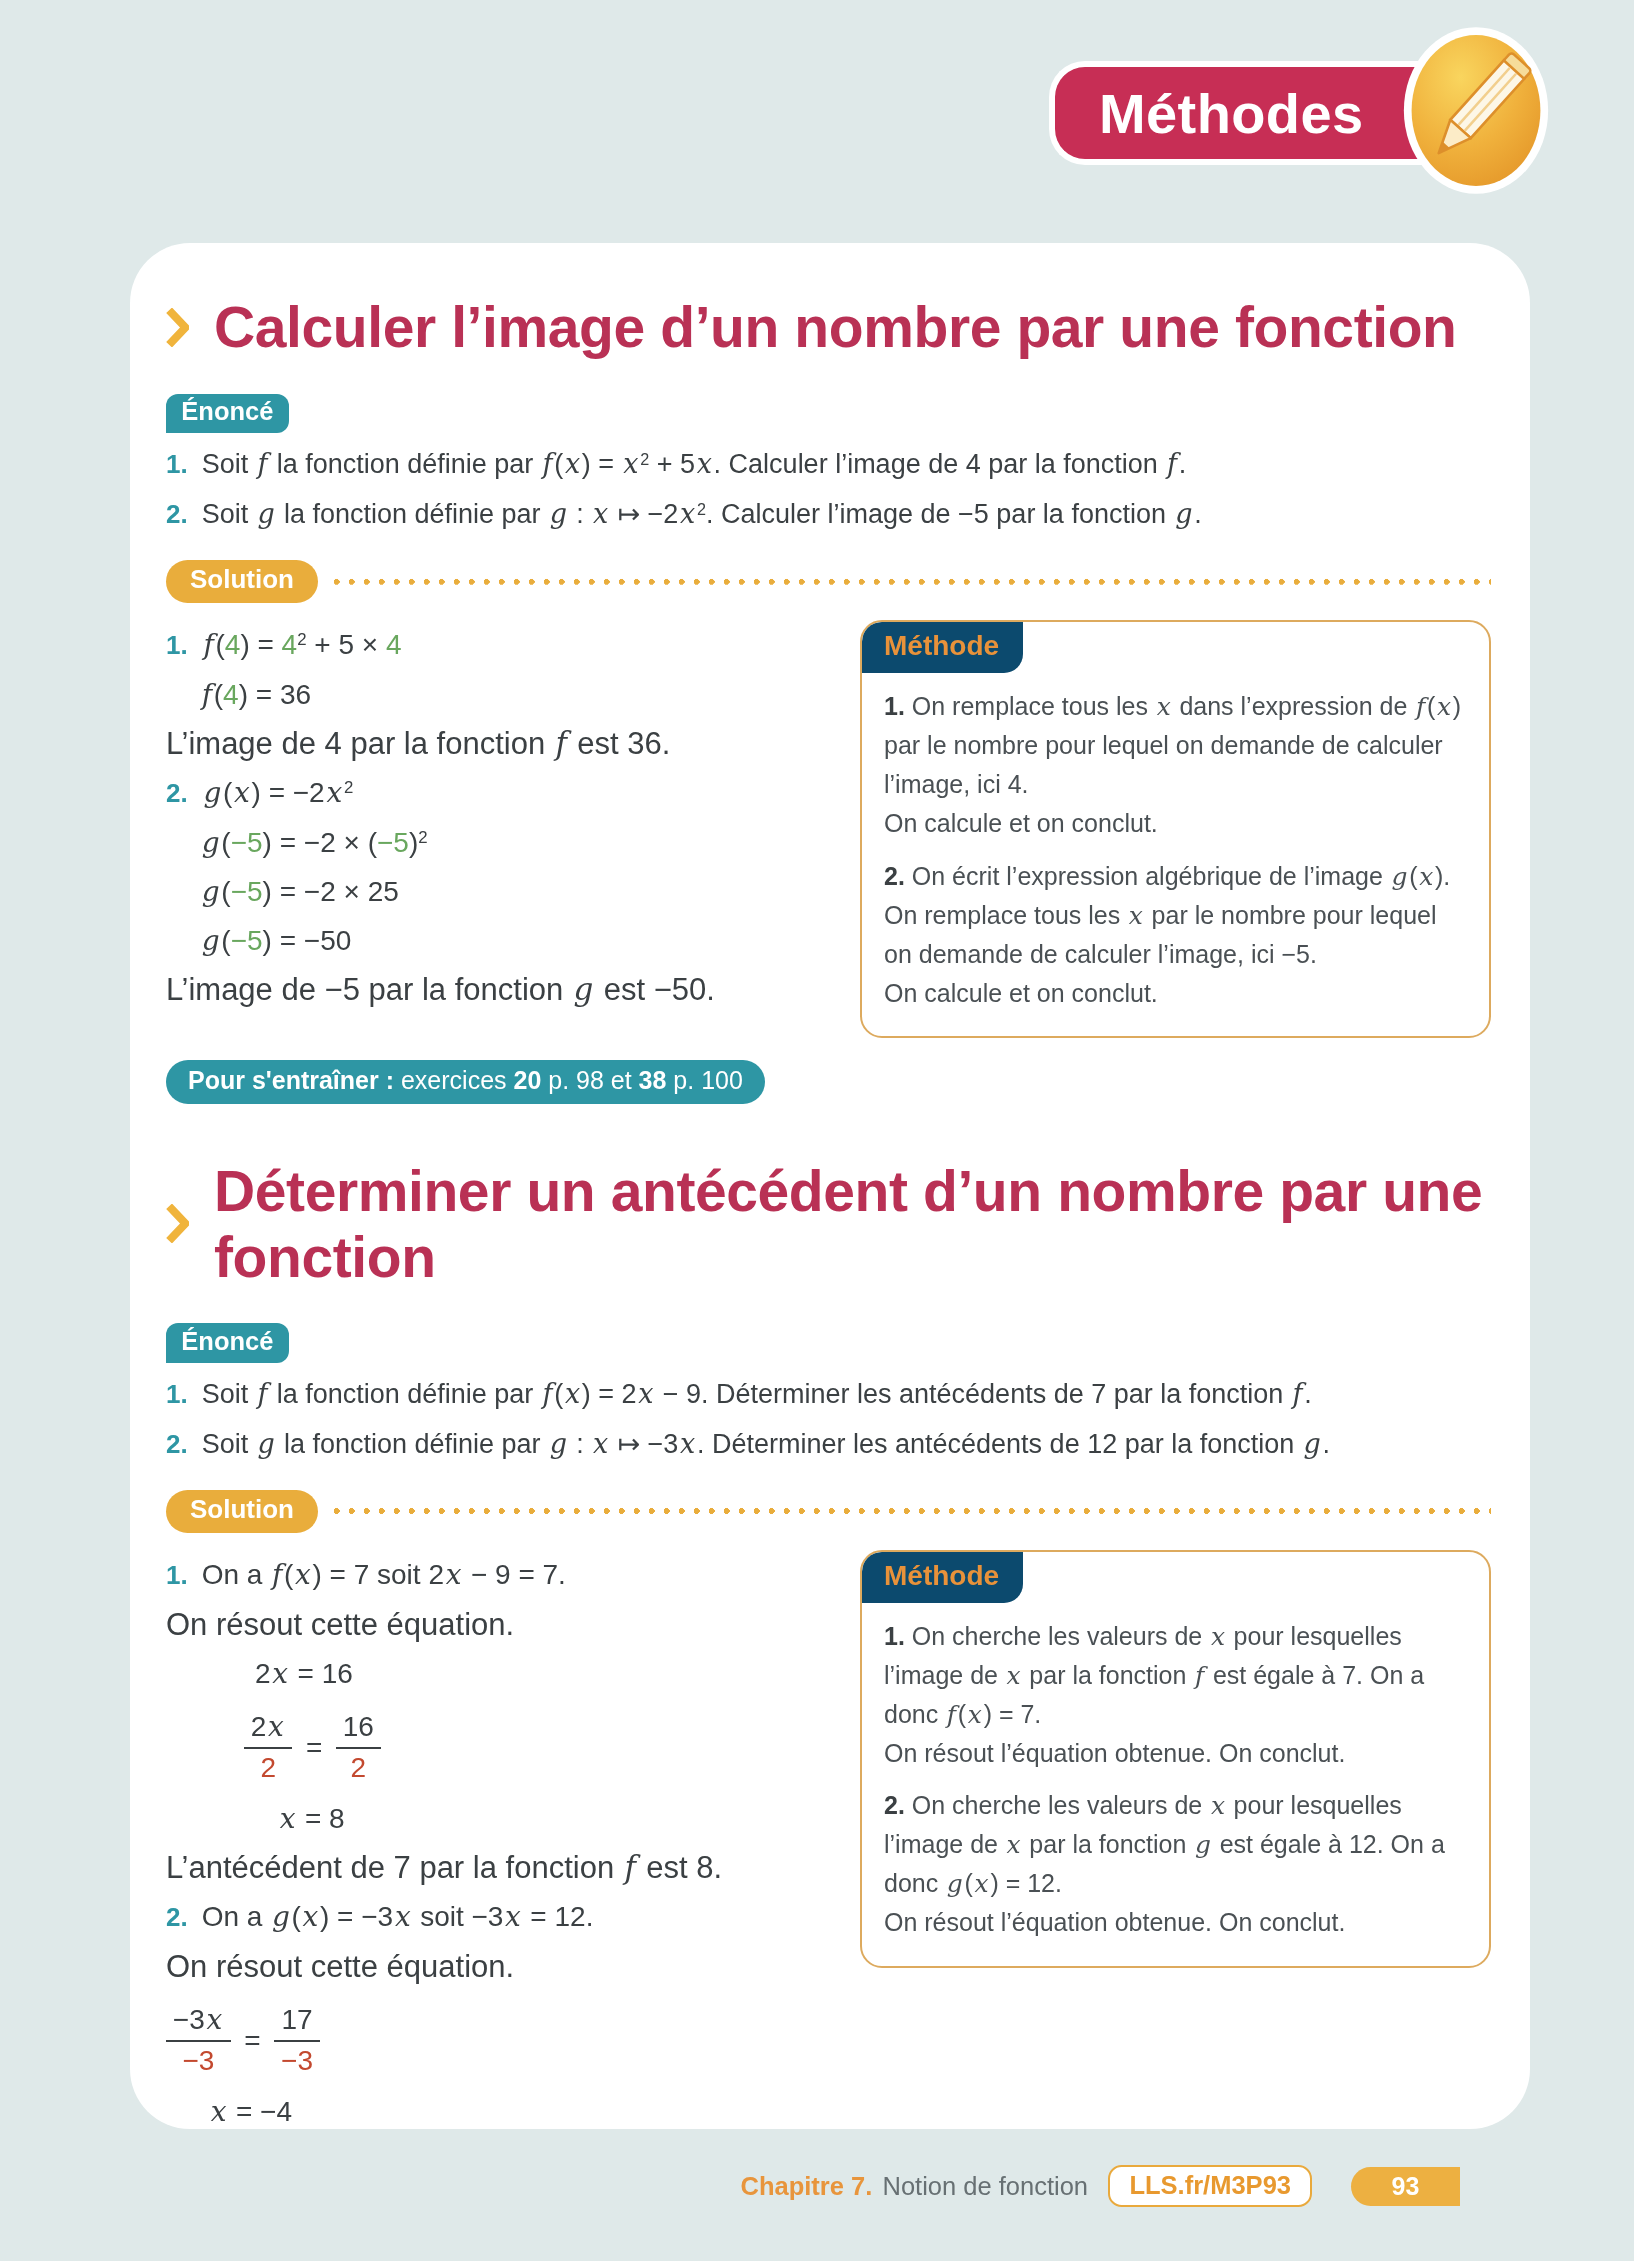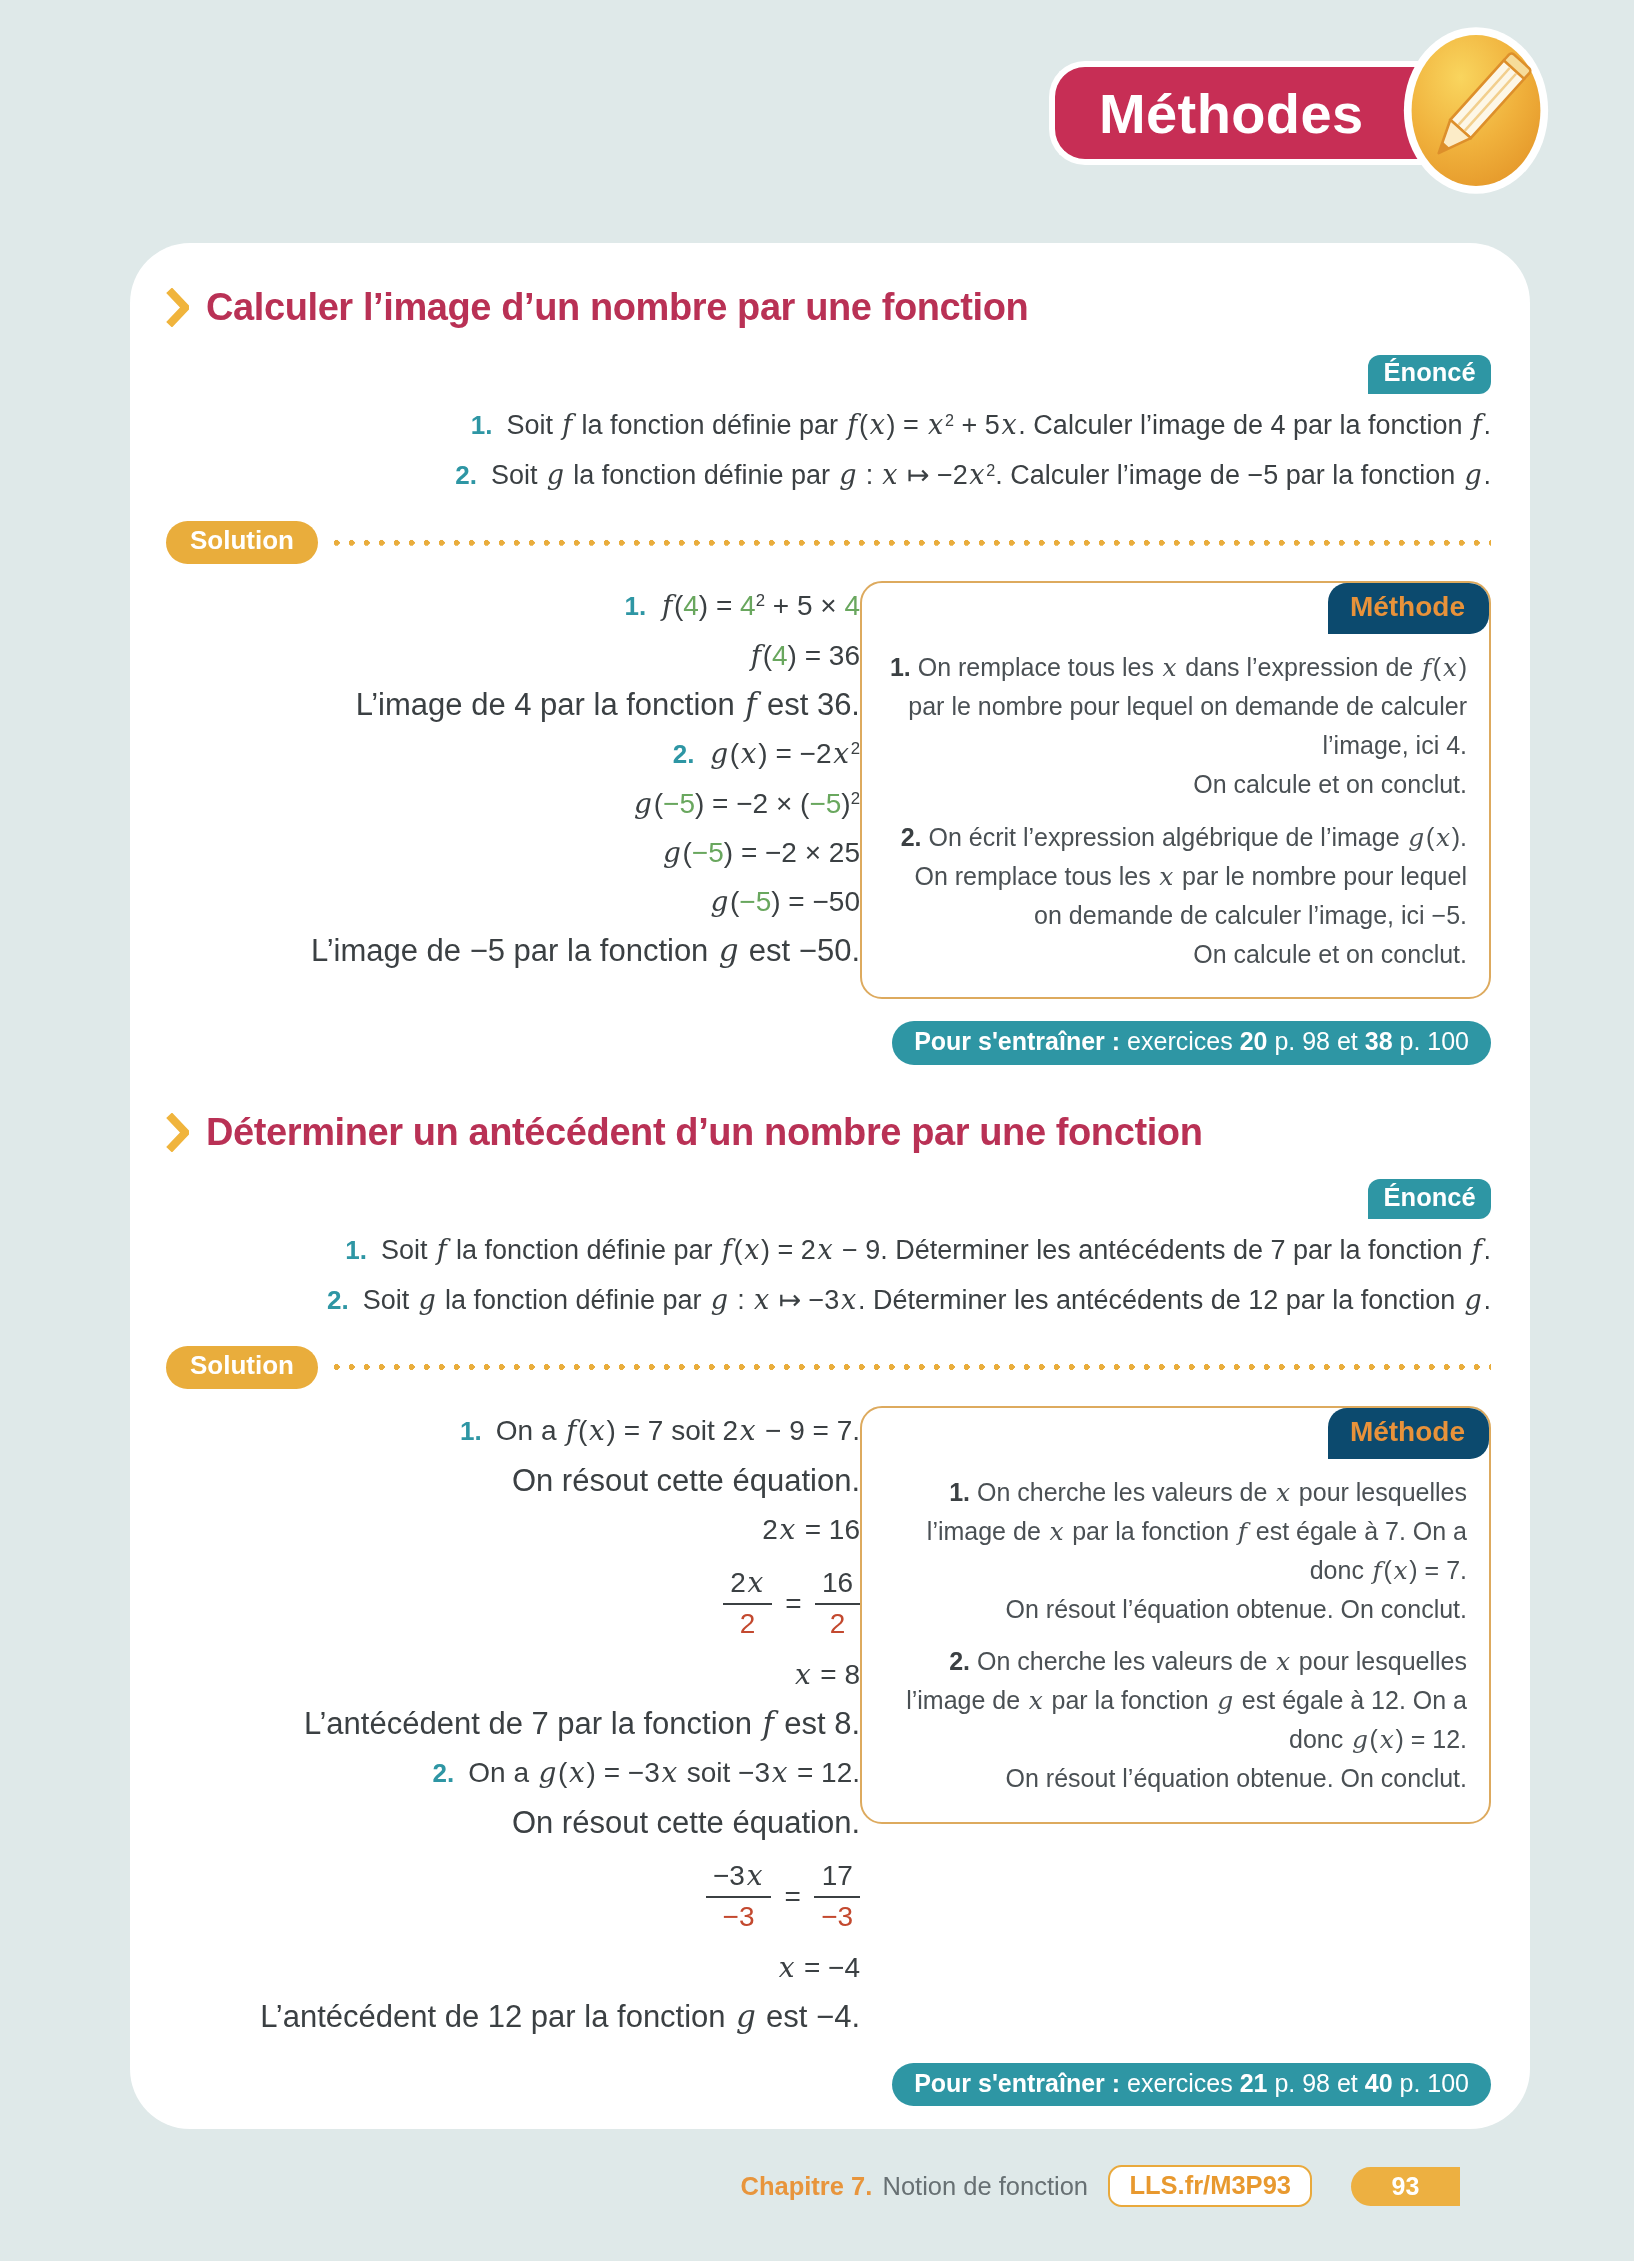--- a/index.html
+++ b/index.html
@@ -2,21 +2,21 @@
 <html lang="fr" style="font-size:13.6px"><head>
 <meta charset="utf-8">
 <style>
   html,body{margin:0;padding:0;}
   body{
     width:1635px;height:2261px;overflow:hidden;
     background:#dfe9e9;
     font-family:"Liberation Sans","DejaVu Sans",sans-serif;
     color:#3b4043;
   }
-  .page{position:relative;width:1460px;height:2261px;text-align:right;}
+  .page{position:relative;width:1460px;height:2261px;}
 
   
   .banner{
     position:absolute;top:61px;left:1049px;right:0;height:104px;
     background:#c72e55;border:6.8px solid #fff;border-right:none;
     border-radius:36px 0 0 36px;box-sizing:border-box;
     display:flex;align-items:center;padding-left:44px;
   }
   .banner-text{color:#fff;font-size:56px;font-weight:800;letter-spacing:0.4px;}
   .badge-circle{position:absolute;top:25.5px;left:1403px;width:146px;height:169px;}
@@ -24,21 +24,21 @@
 
   
   .panel{
     position:absolute;left:130px;top:243px;width:1400px;height:1886px;
     background:#fff;border-radius:60px;box-sizing:border-box;
     padding:43px 39px 0 36px;overflow:hidden;
   }
 
   
   .sec-title{display:flex;align-items:center;gap:17px;margin:0 0 25.5px 0;}
-  .sec-title h2{margin:0;font-size:38px;font-weight:800;color:#b93155;letter-spacing:-0.4px;}
+  .sec-title h2{margin:8px;font-size:57px;font-weight:800;color:#b93155;letter-spacing:-0.4px;}
   .chev{width:23px;height:39px;flex:none;}
 
   
   .en-badge{
     display:inline-block;background:#2e96a4;color:#fff;font-weight:bold;
     font-size:25.5px;padding:3.4px 15.3px 6.8px;border-radius:12px 12px 12px 0;margin-bottom:6.8px;
   }
   .sol-row{display:flex;align-items:center;margin:20.4px 0 17px;}
   .sol-badge{
     background:#e9ad3c;color:#fff;font-weight:bold;font-size:26px;

